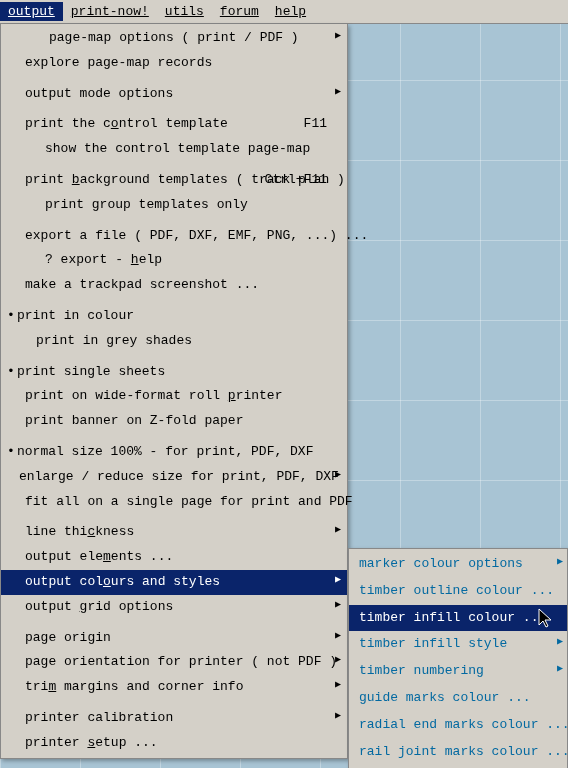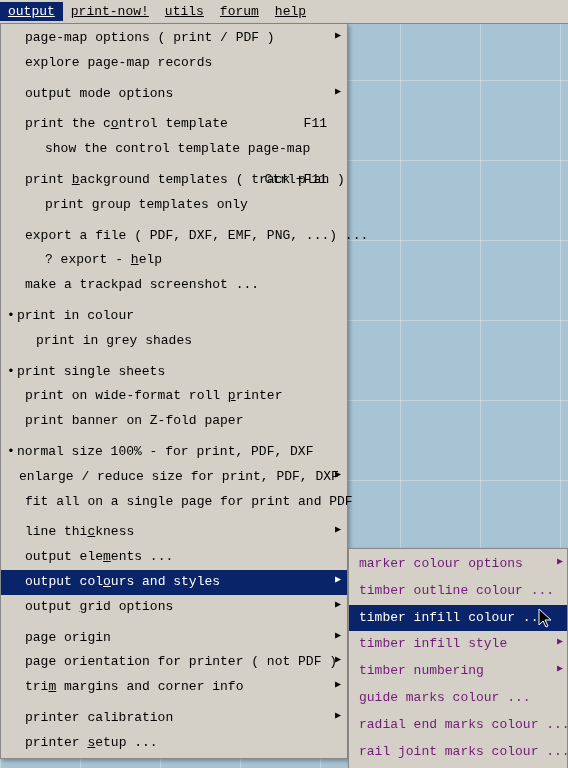--- a/index.html
+++ b/index.html
@@ -110,21 +110,21 @@
       width: 220px;
       background: #d4d0c8;
       border: 1px solid #888;
       z-index: 300;
       box-shadow: 2px 2px 4px rgba(0,0,0,0.3);
     }
 
     .submenu-item {
       padding: 3px 16px 3px 10px;
       cursor: pointer;
-      color: #701a75;
+      color: #0369a1;
       white-space: nowrap;
       position: relative;
       line-height: 1.6;
       font-family: 'Courier New', Courier, monospace;
       font-size: 13px;
     }
     .submenu-item.active {
       background: #0a246a;
       color: #fff;
     }
@@ -153,21 +153,21 @@
   <div class="menubar-item">
     <span>forum</span>
   </div>
   <div class="menubar-item">
     <span>help</span>
   </div>
 </div>
 
 <div class="dropdown-main">
 
-  <div class="menu-item has-arrow" style="margin-top:2px;">
+  <div class="menu-item has-arrow" style="margin-top:2px;margin-left:24px;">
     <span>page-map options ( print / PDF )</span>
   </div>
   <div class="menu-item">
     <span>explore page-map records</span>
   </div>
 
   <div class="menu-separator"></div>
 
   <div class="menu-item has-arrow">
     <span>output mode options</span>

